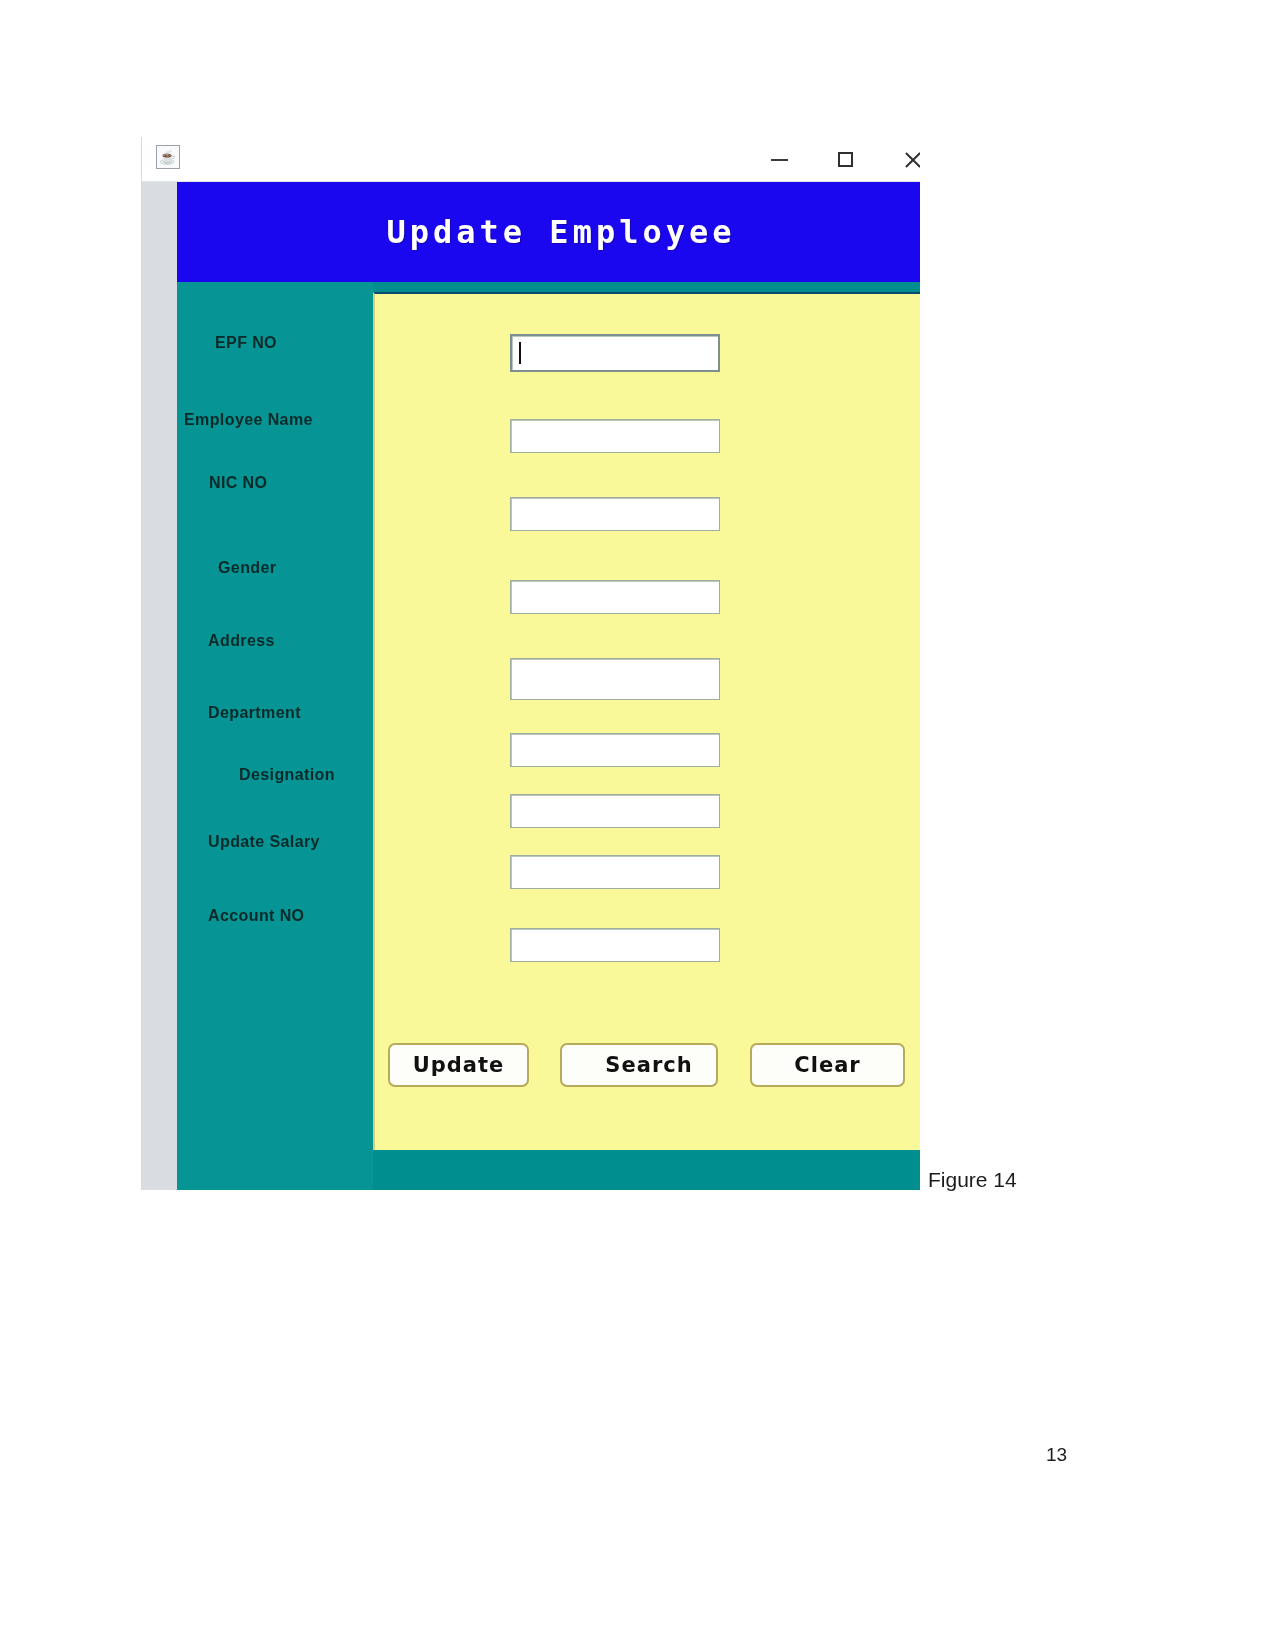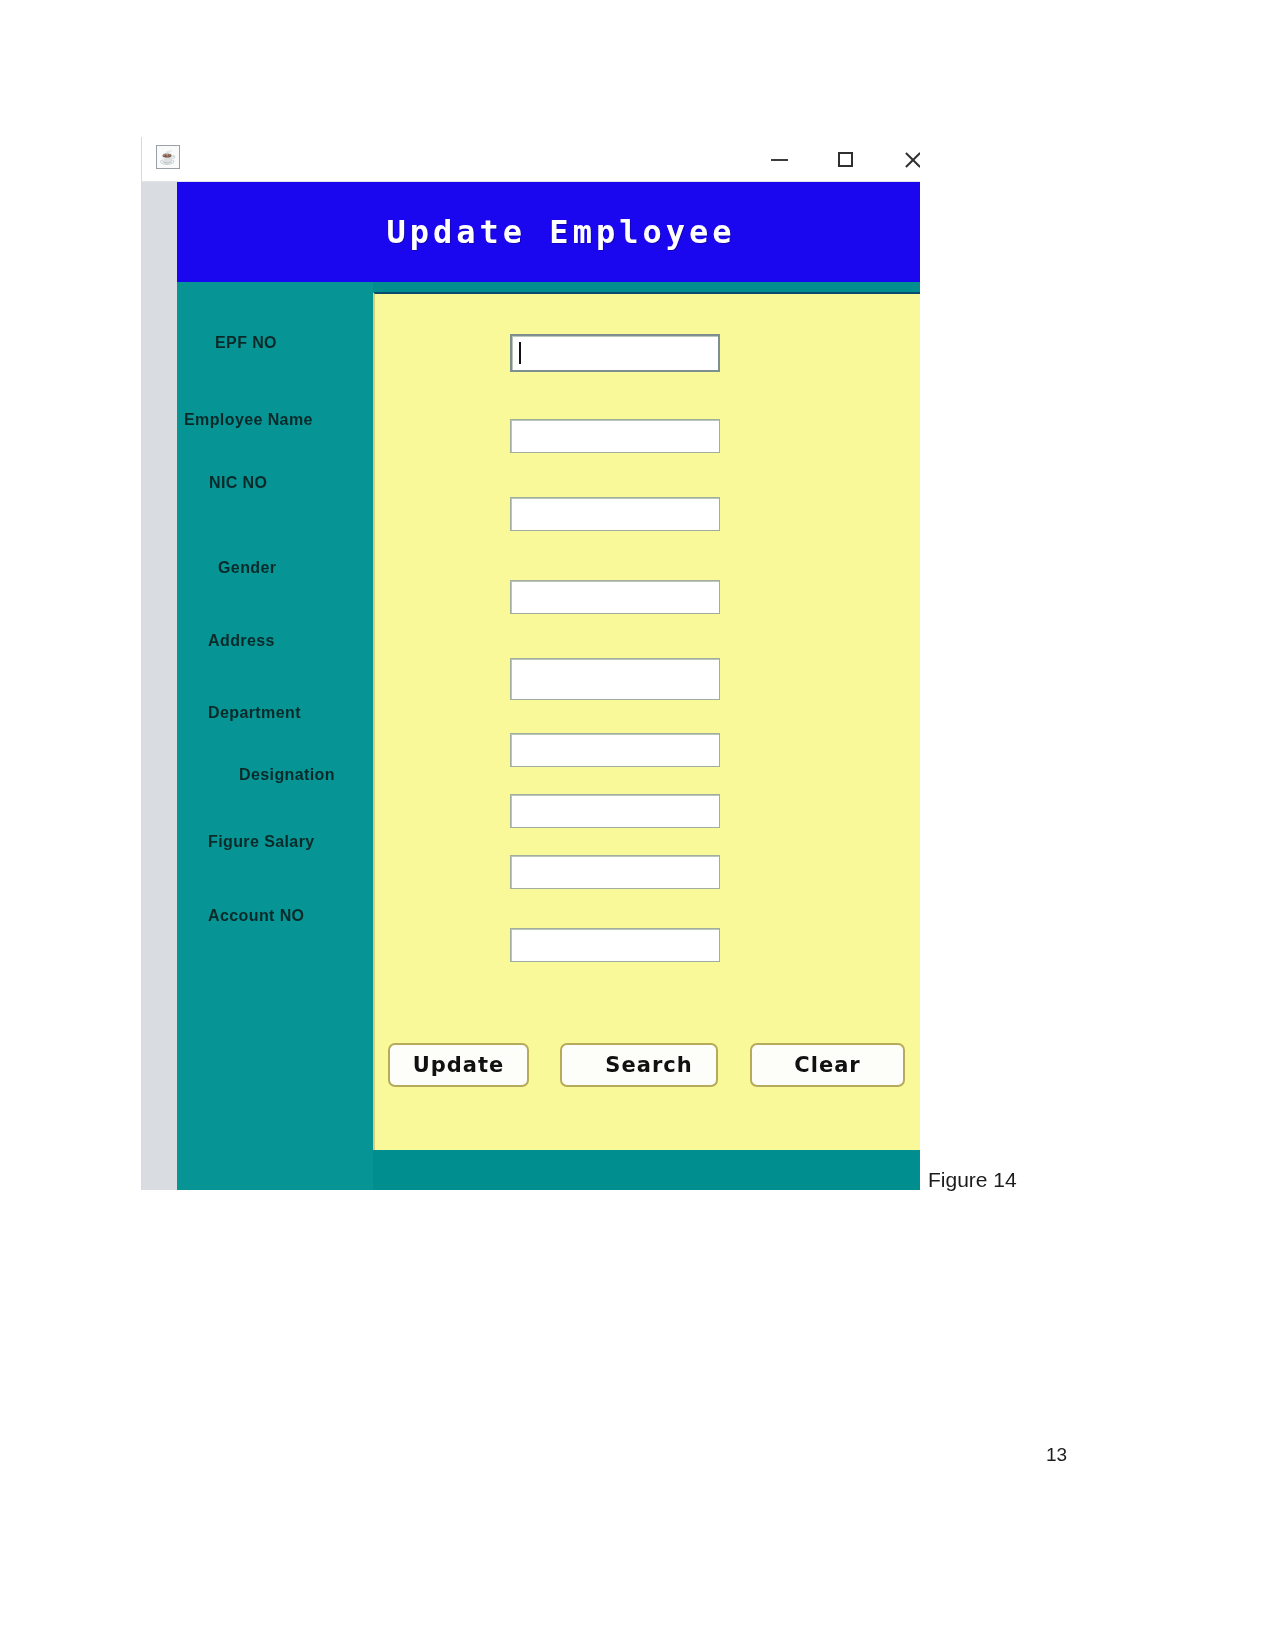--- a/index.html
+++ b/index.html
@@ -251,21 +251,21 @@
         </div>
 
         <div id="labels-panel">
             <div class="field-label" style="left: 38px; top: 52px;">EPF NO</div>
             <div class="field-label" style="left: 7px; top: 129px;">Employee Name</div>
             <div class="field-label" style="left: 32px; top: 192px;">NIC NO</div>
             <div class="field-label" style="left: 41px; top: 277px;">Gender</div>
             <div class="field-label" style="left: 31px; top: 350px;">Address</div>
             <div class="field-label" style="left: 31px; top: 422px;">Department</div>
             <div class="field-label" style="left: 22px; top: 484px; margin-left: 40px;">Designation</div>
-            <div class="field-label" style="left: 31px; top: 551px;">Figure Salary</div>
+            <div class="field-label" style="left: 31px; top: 551px;">Update Salary</div>
             <div class="field-label" style="left: 31px; top: 625px;">Account NO</div>
           </div>
 
         <div id="form-panel">
           <button class="form-btn" id="btn-update">Update</button>
           <button class="form-btn" id="btn-search">Search</button>
           <button class="form-btn" id="btn-clear">Clear</button>
         <div class="field-input focused" style="top: 40px; height: 38px;">
               <span class="caret"></span>
             </div>

